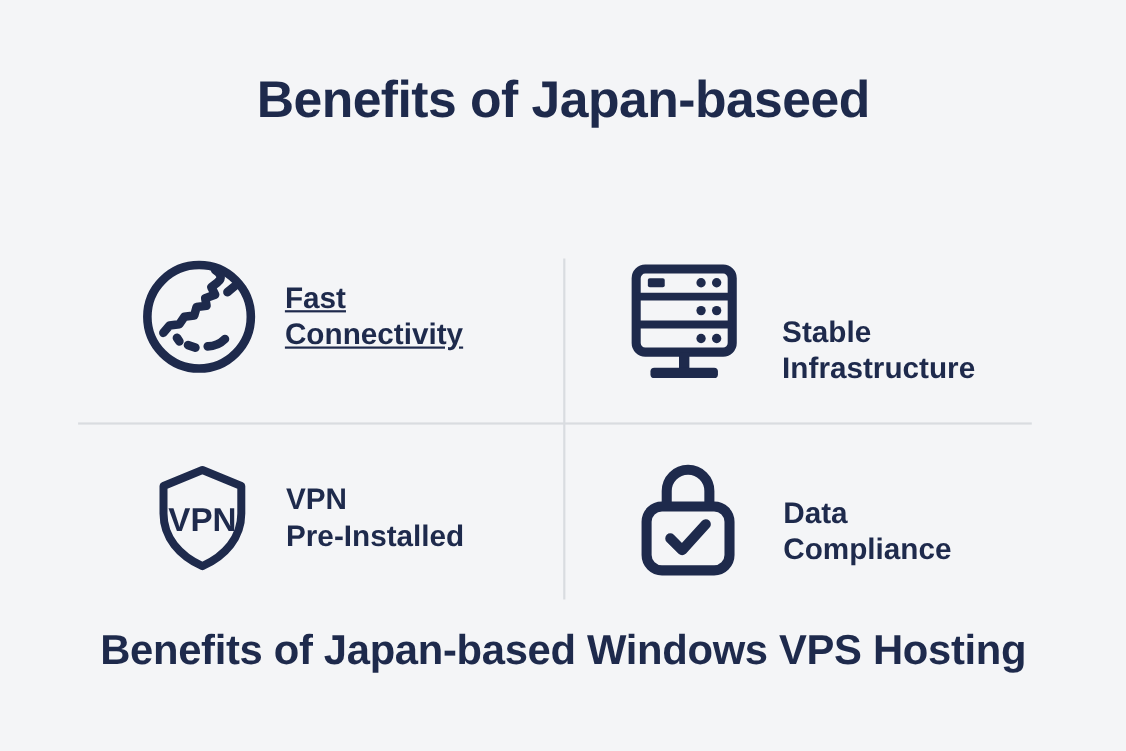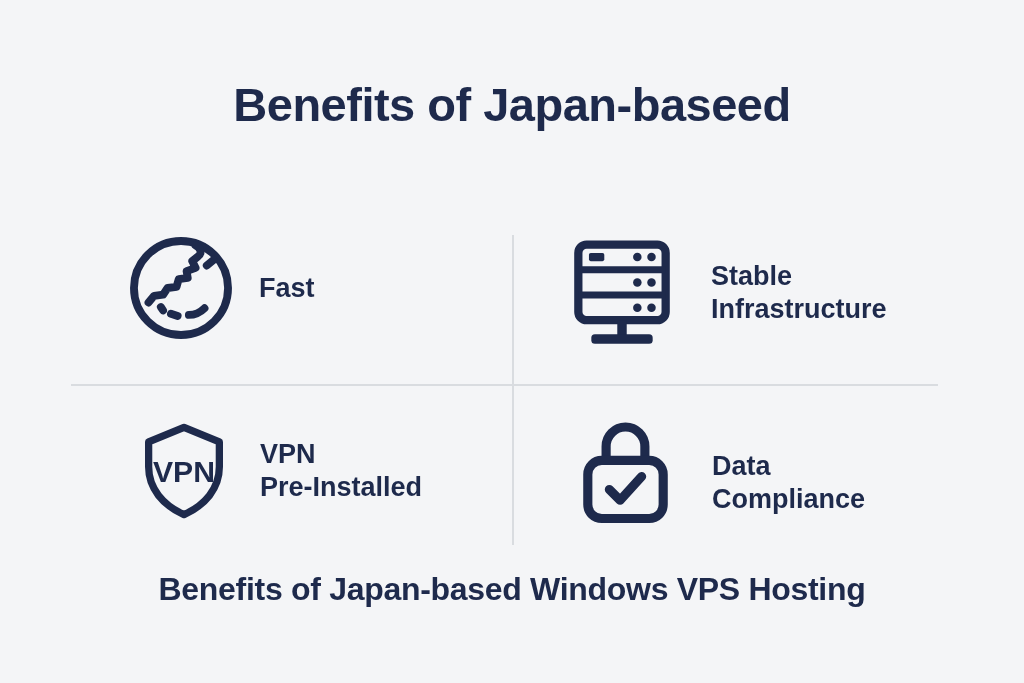--- a/index.html
+++ b/index.html
@@ -10,21 +10,21 @@
     position: relative;
     width: 1024px;
     height: 683px;
     background: var(--bg, #f4f5f7);
     font-family: "Liberation Sans", sans-serif;
     color: var(--navy, #1e2a4c);
     overflow: hidden;
   }
   .title {
     position: absolute;
-    top: 75px;
+    top: 60px;
     left: 0;
     width: 100%;
     margin: 0;
     text-align: center;
     font-size: 47px;
     font-weight: bold;
     line-height: 60px;
     letter-spacing: -0.5px;
   }
   .title span { display: block; }
@@ -61,42 +61,42 @@
     fill: var(--navy, #1e2a4c);
     stroke: none;
   }
   .feature .label {
     font-size: 27px;
     font-weight: bold;
     line-height: 33px;
   }
   .feature .label span { display: block; }
 
-  .f1 { left: 125px; top: 232px; }
+  .f1 { left: 125px; top: 232px; text-decoration: underline; }
   .f1 .label { margin-left: 22px; }
-  .f2 { left: 563px; top: 234px; }
+  .f2 { left: 563px; top: 234px; align-items: flex-end; }
   .f2 .label { margin-left: 30px; }
   .f3 { left: 132px; top: 419px; }
   .f3 .label { margin-left: 24px; }
   .f4 { left: 577px; top: 413px; }
   .f4 .label { margin-left: 38px; margin-top: 28px; }
 
   .vpn-badge-text {
     font-family: "Liberation Sans", sans-serif;
     font-weight: bold;
     font-size: 29px;
   }
 
   .caption {
     position: absolute;
     top: 571px;
     left: 0;
     width: 100%;
     text-align: center;
-    font-size: 32px;
+    font-size: 38px;
     font-weight: bold;
     letter-spacing: -0.3px;
   }
 </style>
 </head>
 <body>
 
 <div class="canvas">
 
   <h1 class="title">
@@ -112,20 +112,21 @@
         <circle class="stroke" cx="50" cy="50" r="42" stroke-width="7"></circle>
         <path class="stroke" stroke-width="7" stroke-linecap="round" stroke-linejoin="round" d="M63 12 C68 15 69 19 65 22 L60 26 L63 32 L55 35 L56 41 L48 42 L46 49 L38 50 L34 56 L26 57 L21 63"></path>
         <path class="stroke" stroke-width="7" stroke-linecap="round" d="M73 30 L79 25"></path>
         <path class="stroke" stroke-width="7" stroke-linecap="round" d="M32 67 L34 70"></path>
         <path class="stroke" stroke-width="7" stroke-linecap="round" d="M41 73 L47 75"></path>
         <path class="stroke" stroke-width="7" stroke-linecap="round" d="M57 74 C62 74 67 72 71 68"></path>
       </svg>
     </span>
     <div class="label">
       <span>Fast</span>
+      <span>Connectivity</span>
     </div>
   </div>
 
   <div class="feature f2">
     <span class="icon">
       <svg width="118" height="118" viewBox="0 0 100 100">
         <rect class="stroke" x="13" y="9" width="74" height="64" rx="7" stroke-width="7"></rect>
         <line class="stroke" x1="13" y1="30.3" x2="87" y2="30.3" stroke-width="6"></line>
         <line class="stroke" x1="13" y1="51.7" x2="87" y2="51.7" stroke-width="6"></line>
         <rect class="fill" x="22" y="16" width="13" height="7" rx="1.5"></rect>

